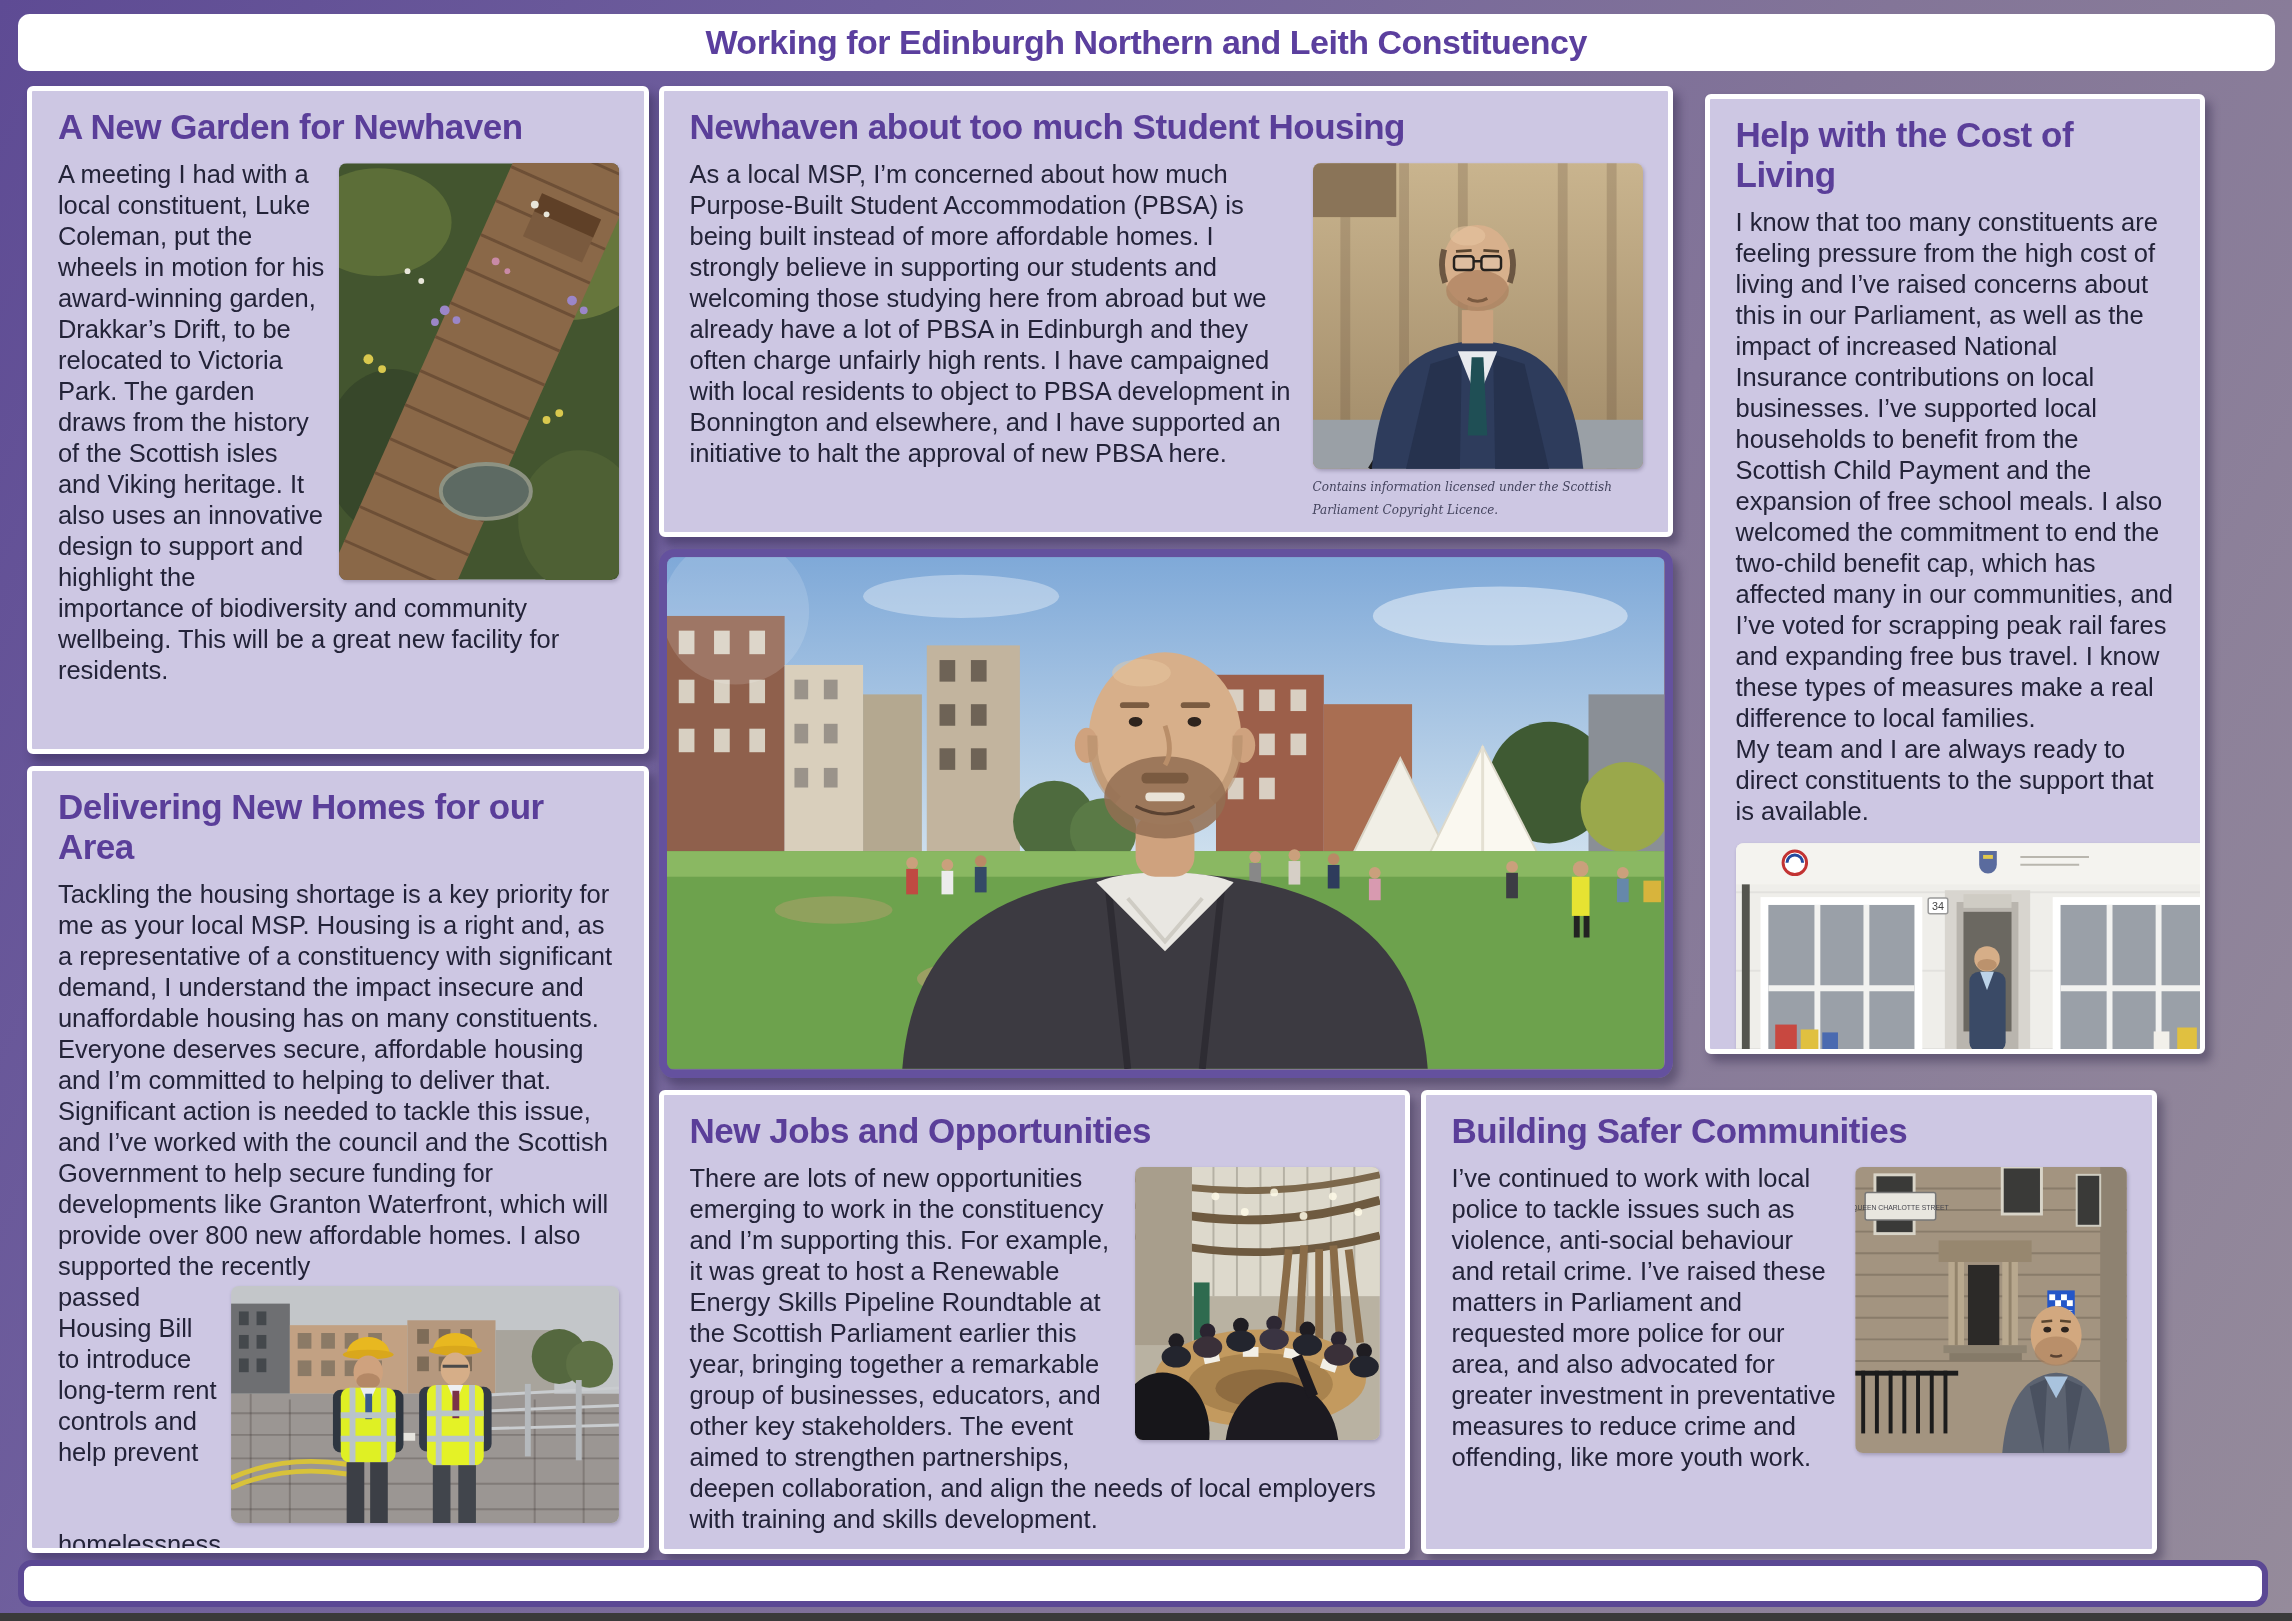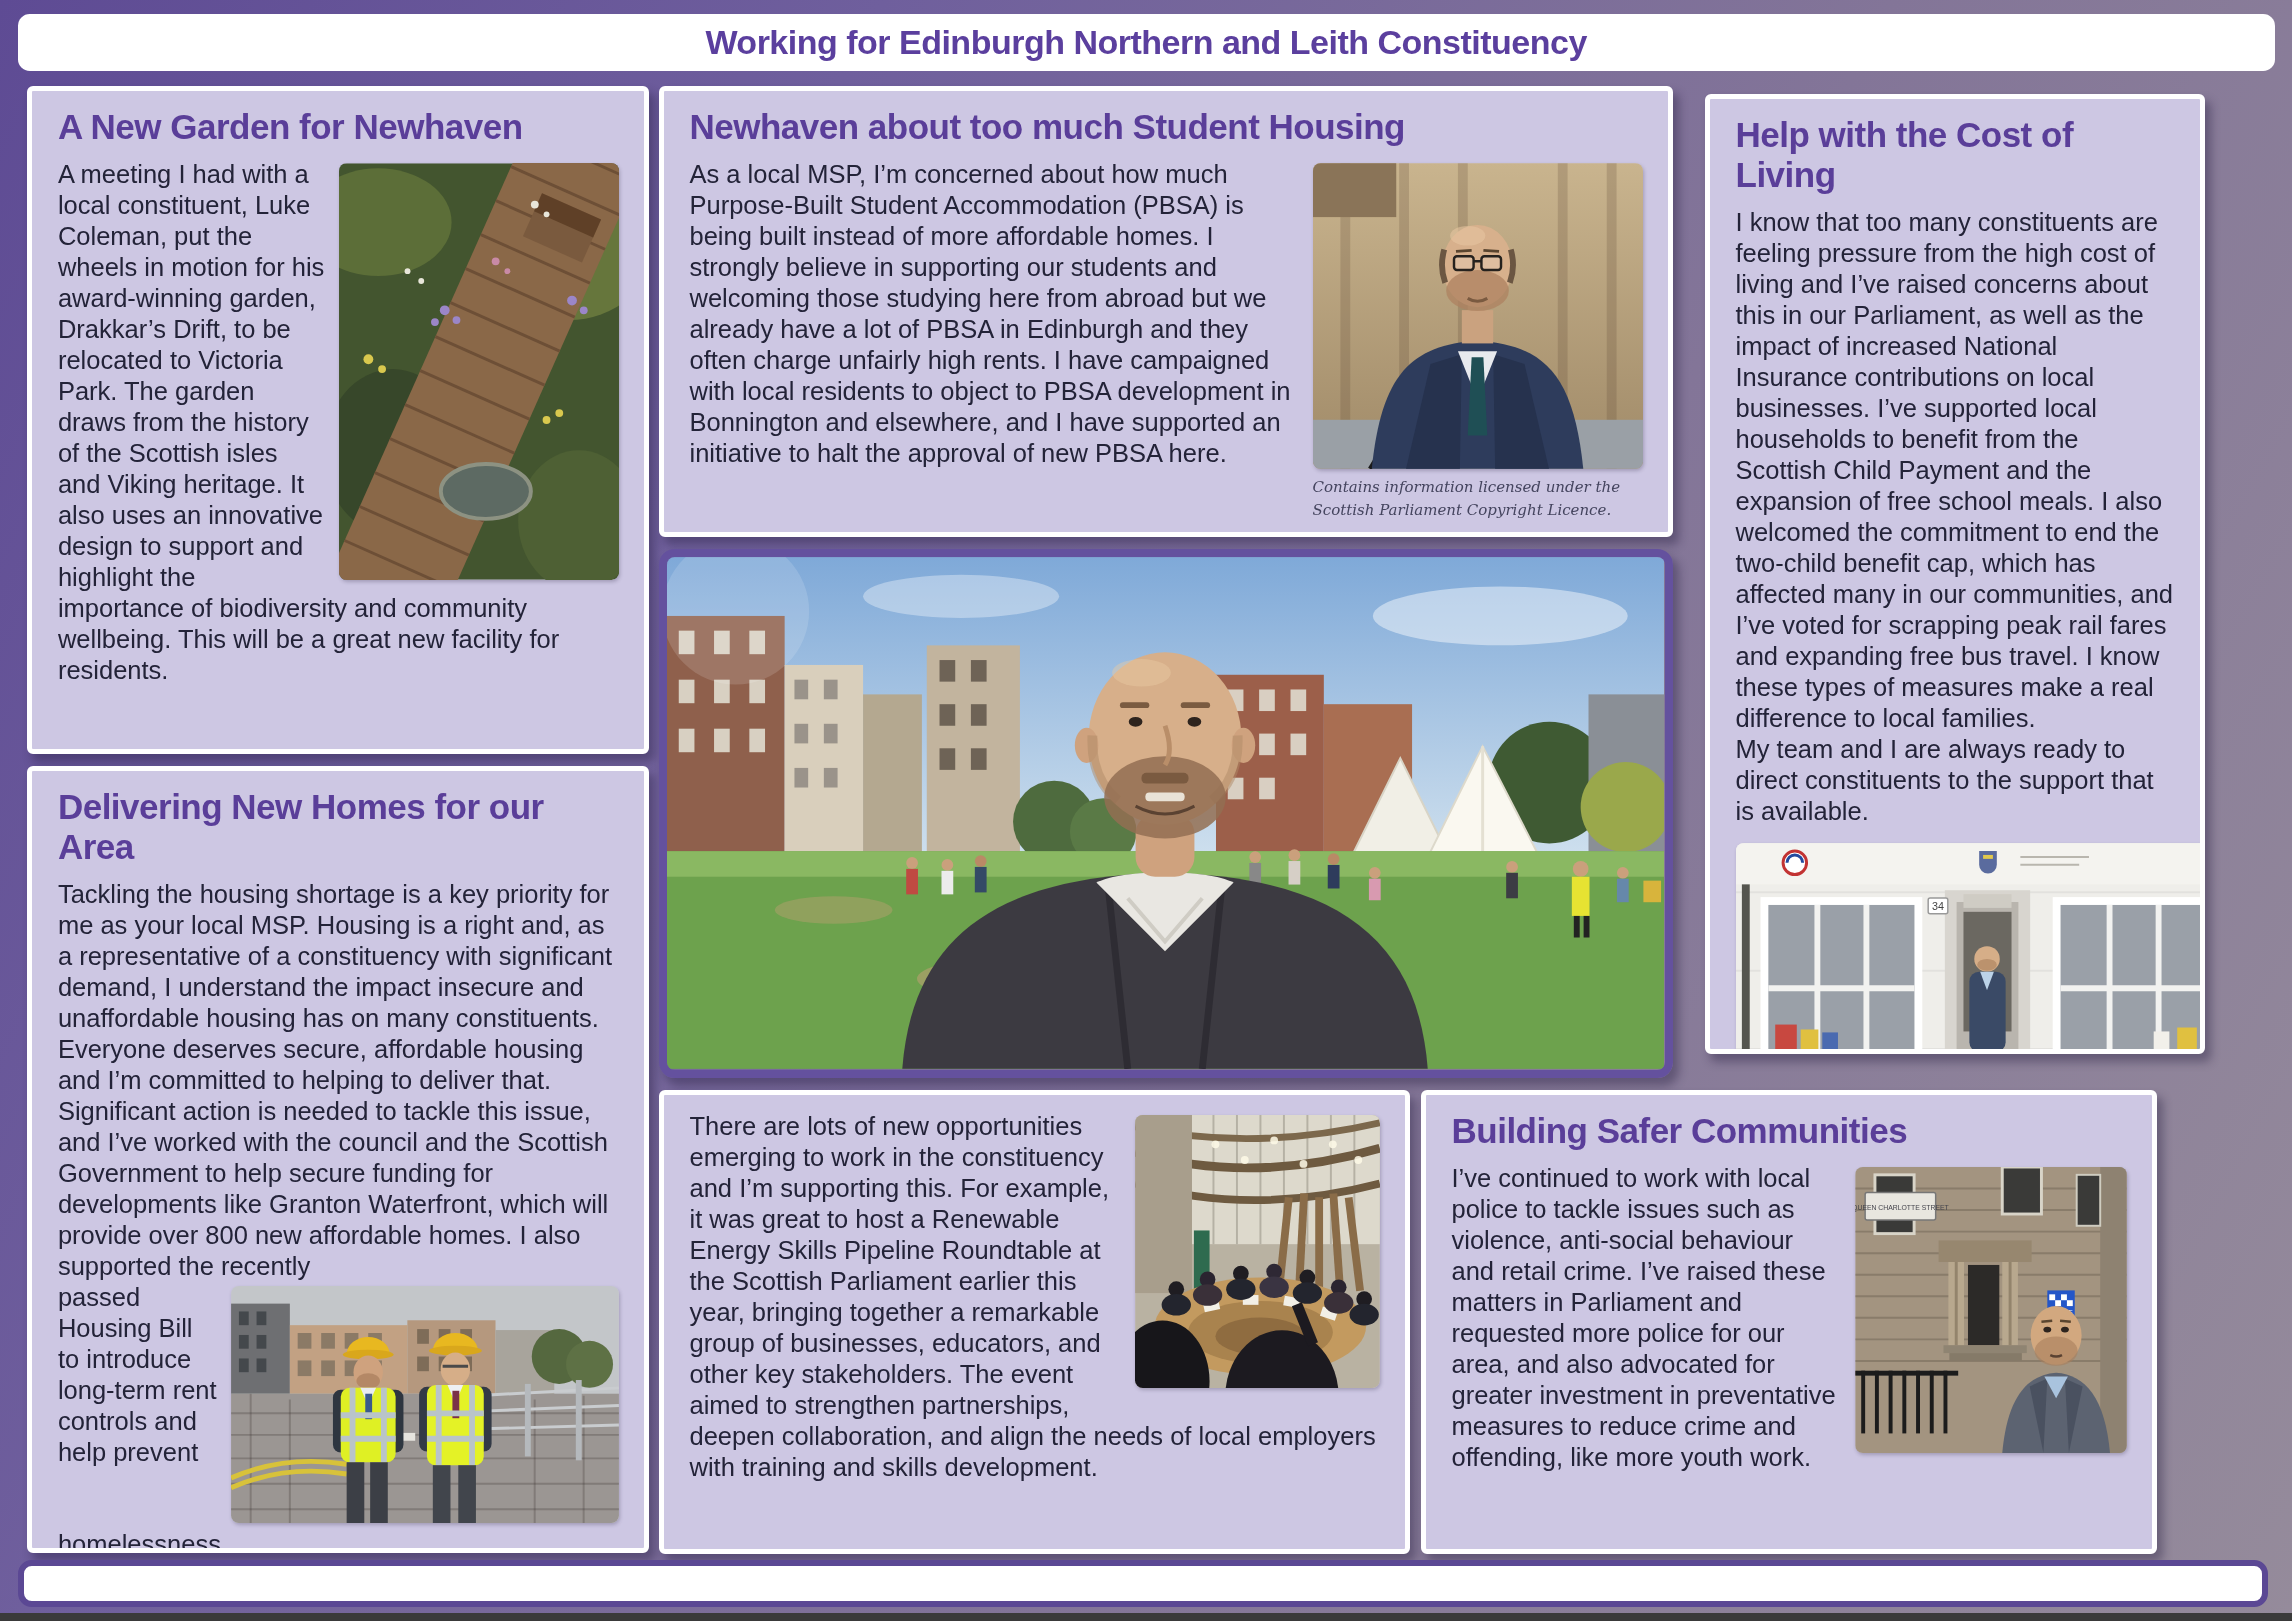--- a/index.html
+++ b/index.html
@@ -13,21 +13,21 @@
         border:6.9px solid #5b4894;border-radius:13.7px;box-sizing:border-box;}
   .bottom-strip{position:absolute;left:0;top:1613px;width:2293px;height:7.8px;background:#3a3a3a;}
   .panel{position:absolute;background:#cdc7e3;border:5.9px solid #ffffff;border-radius:6px;
         box-shadow:5.9px 7.8px 9.8px rgba(35,25,60,.38);padding:15.7px 25.5px;overflow:hidden;box-sizing:border-box;}
   .panel h2{margin:0 0 11.8px 0;font-size:35px;font-weight:bold;color:#5a3e99;letter-spacing:-0.5px;line-height:1.15;}
   .body-text{font-size:25.5px;line-height:31px;color:#232338;margin:0;}
   .nl{display:block;}
   .ph{border-radius:7.8px;overflow:hidden;display:block;box-shadow:1px 2px 3.9px rgba(40,30,60,.25);}
   .ph svg{display:block;}
   .fl-right{float:right;margin:3.9px 0 5.9px 13.7px;}
-  .caption{font-family:"DejaVu Serif",serif;font-style:italic;font-size:15px;line-height:22.5px;
+  .caption{font-family:"DejaVu Serif",serif;font-style:italic;font-size:12px;line-height:22.5px;
         color:#44445e;margin-top:7.8px;}
   #panel-garden{left:27.4px;top:86px;width:622px;height:668px;}
   #panel-homes{left:27.4px;top:766px;width:622px;height:787px;}
   #panel-student{left:659px;top:86px;width:1014px;height:451px;}
   #central-photo{position:absolute;left:659px;top:549px;width:1014px;height:529px;box-sizing:border-box;
         border:8.8px solid #64519e;border-radius:15.7px;overflow:hidden;box-shadow:5.9px 7.8px 9.8px rgba(35,25,60,.38);}
   #central-photo svg{display:block;}
   #panel-jobs{left:659px;top:1090px;width:751px;height:464px;}
   #panel-cost{left:1705px;top:94px;width:500px;height:960px;}
   #panel-safer{left:1421px;top:1090px;width:736px;height:464px;}
@@ -360,20 +360,21 @@
       <ellipse cx="478" cy="168" rx="7" ry="5" fill="#2e241e"></ellipse>
       <ellipse cx="538" cy="168" rx="7" ry="5" fill="#2e241e"></ellipse>
       <rect x="462" y="148" width="30" height="6" rx="3" fill="#7a5b41"></rect>
       <rect x="524" y="148" width="30" height="6" rx="3" fill="#7a5b41"></rect>
       <path d="M508,172 q9,26 0,40" stroke="#b98e69" stroke-width="5" fill="none"></path>
       <ellipse cx="484" cy="118" rx="30" ry="14" fill="#e9c9a2" opacity=".45"></ellipse>
     </svg>
   </div>
 
   <div class="panel" id="panel-jobs">
+    <h2>New Jobs and Opportunities</h2>
     <span class="ph fl-right" style="width:245px;height:273px;">
       <svg width="245" height="273" viewBox="0 0 250 279">
         <rect width="250" height="279" fill="#b9b2a2"></rect>
         <rect x="58" width="192" height="132" fill="#ddd9cc"></rect>
         <g stroke="#b5b1a4" stroke-width="2">
             <line x1="80" y1="0" x2="80" y2="132"></line>
             <line x1="104" y1="0" x2="104" y2="132"></line>
             <line x1="128" y1="0" x2="128" y2="132"></line>
             <line x1="152" y1="0" x2="152" y2="132"></line>
             <line x1="176" y1="0" x2="176" y2="132"></line>

